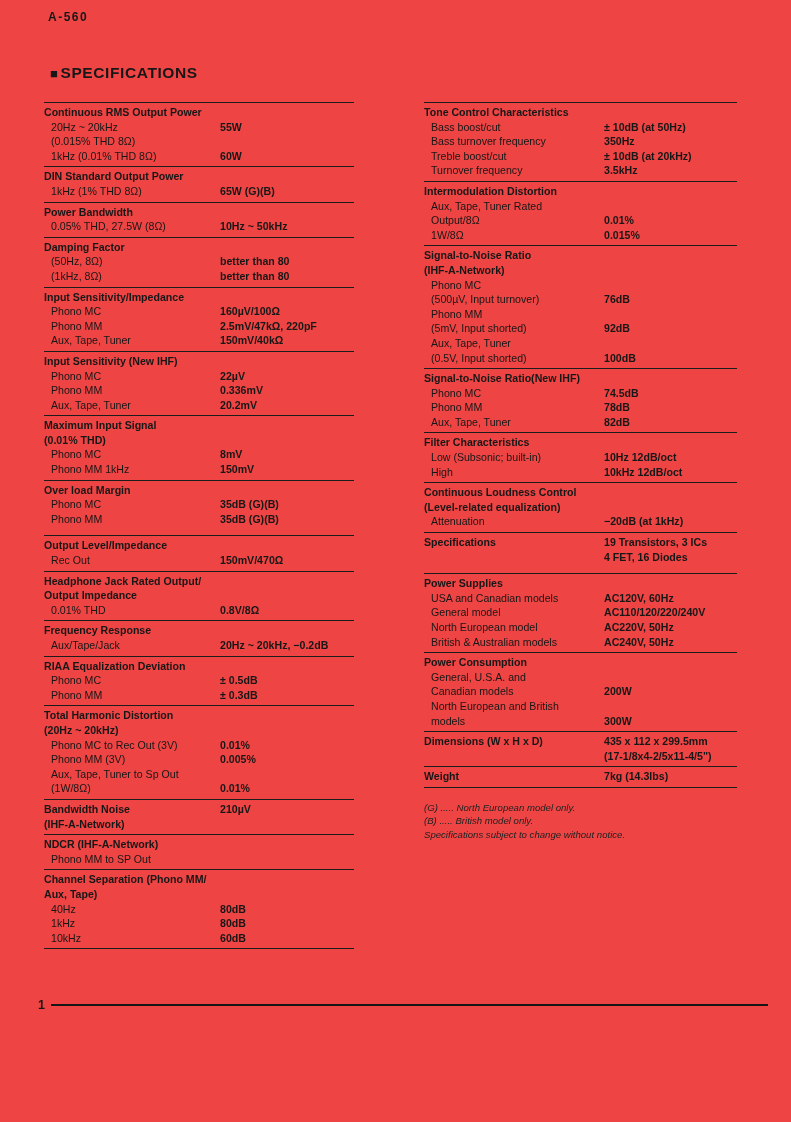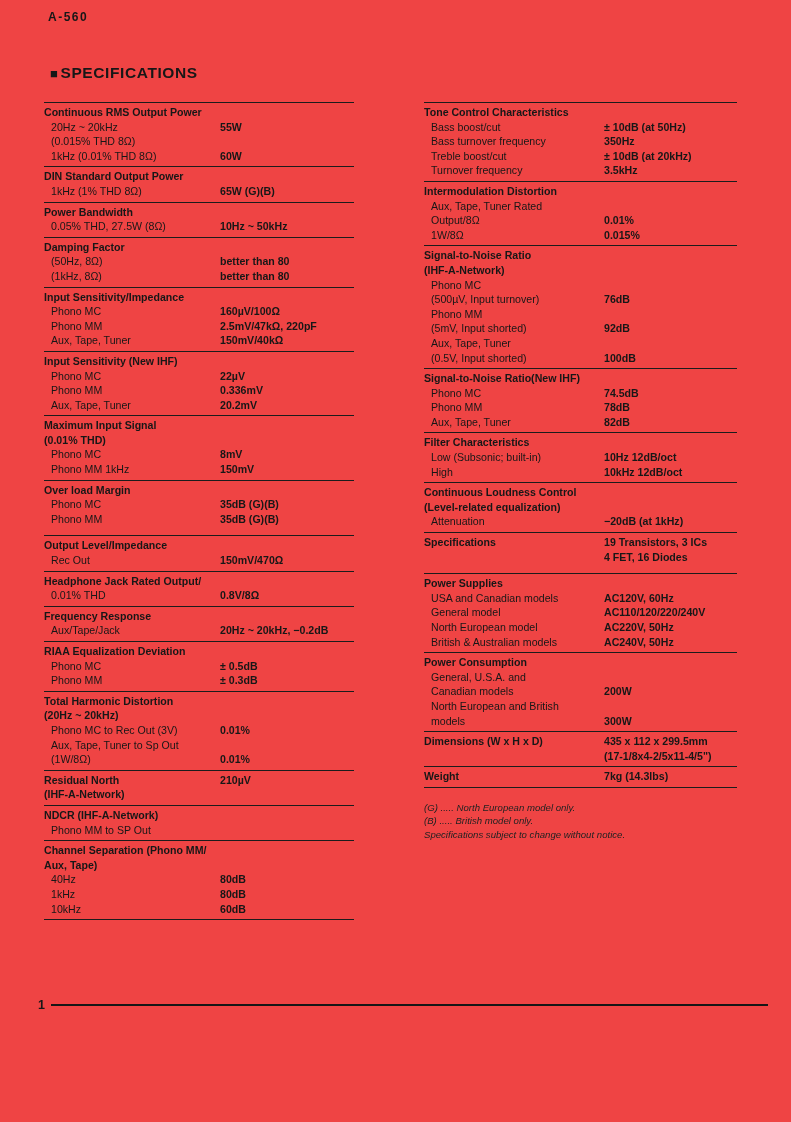--- a/index.html
+++ b/index.html
@@ -202,20 +202,24 @@
         <div class="row">
           <span class="lbl">Rec Out</span>
           <span class="val">150mV/470Ω</span>
         </div>
       </div>
       <div class="section">
         <div class="row bold">
           <span class="lbl">Headphone Jack Rated Output/</span>
           <span class="val"></span>
         </div>
+        <div class="row bold">
+          <span class="lbl">Output Impedance</span>
+          <span class="val"></span>
+        </div>
         <div class="row">
           <span class="lbl">0.01% THD</span>
           <span class="val">0.8V/8Ω</span>
         </div>
       </div>
       <div class="section">
         <div class="row bold">
           <span class="lbl">Frequency Response</span>
           <span class="val"></span>
         </div>
@@ -245,31 +249,35 @@
         </div>
         <div class="row bold">
           <span class="lbl">(20Hz ~ 20kHz)</span>
           <span class="val"></span>
         </div>
         <div class="row">
           <span class="lbl">Phono MC to Rec Out (3V)</span>
           <span class="val">0.01%</span>
         </div>
         <div class="row">
+          <span class="lbl">Phono MM (3V)</span>
+          <span class="val">0.005%</span>
+        </div>
+        <div class="row">
           <span class="lbl">Aux, Tape, Tuner to Sp Out</span>
           <span class="val"></span>
         </div>
         <div class="row">
           <span class="lbl">(1W/8Ω)</span>
           <span class="val">0.01%</span>
         </div>
       </div>
       <div class="section">
         <div class="row bold">
-          <span class="lbl">Residual North</span>
+          <span class="lbl">Bandwidth Noise</span>
           <span class="val">210µV</span>
         </div>
         <div class="row bold">
           <span class="lbl">(IHF-A-Network)</span>
           <span class="val"></span>
         </div>
       </div>
       <div class="section">
         <div class="row bold">
           <span class="lbl">NDCR (IHF-A-Network)</span>

